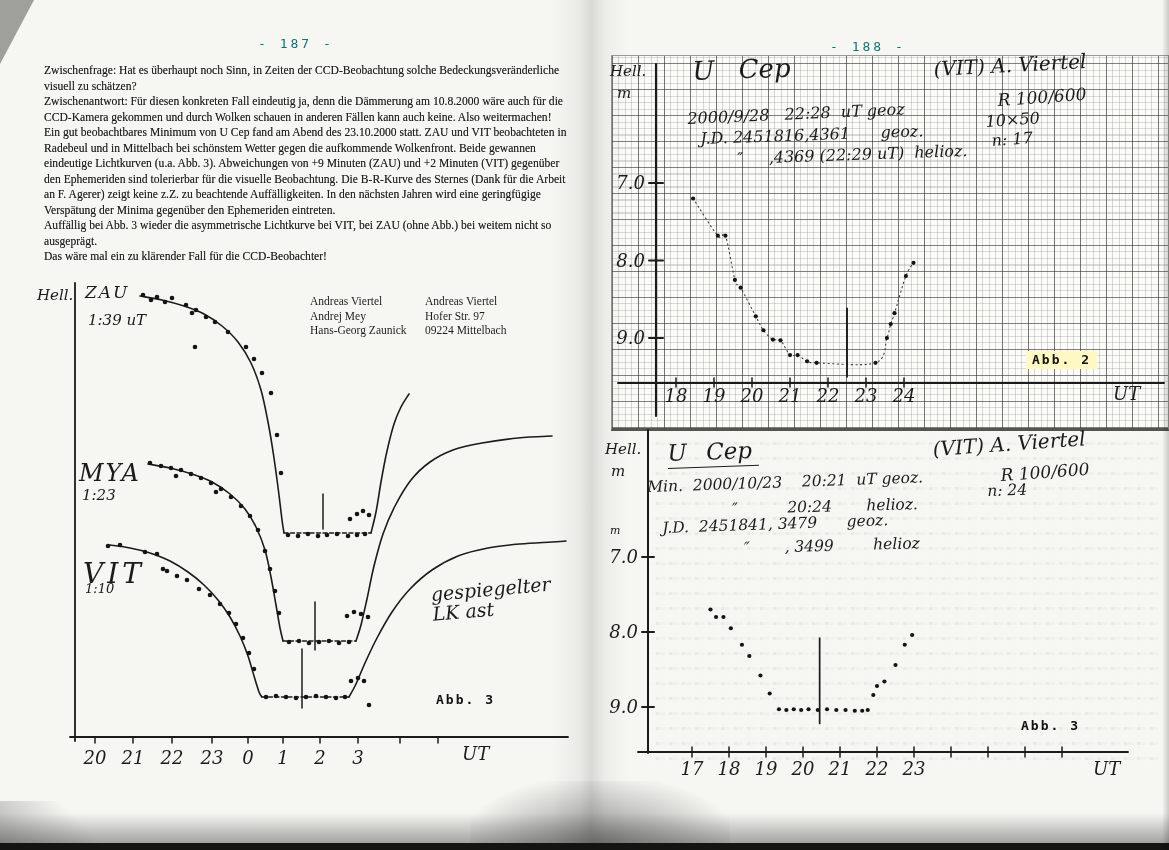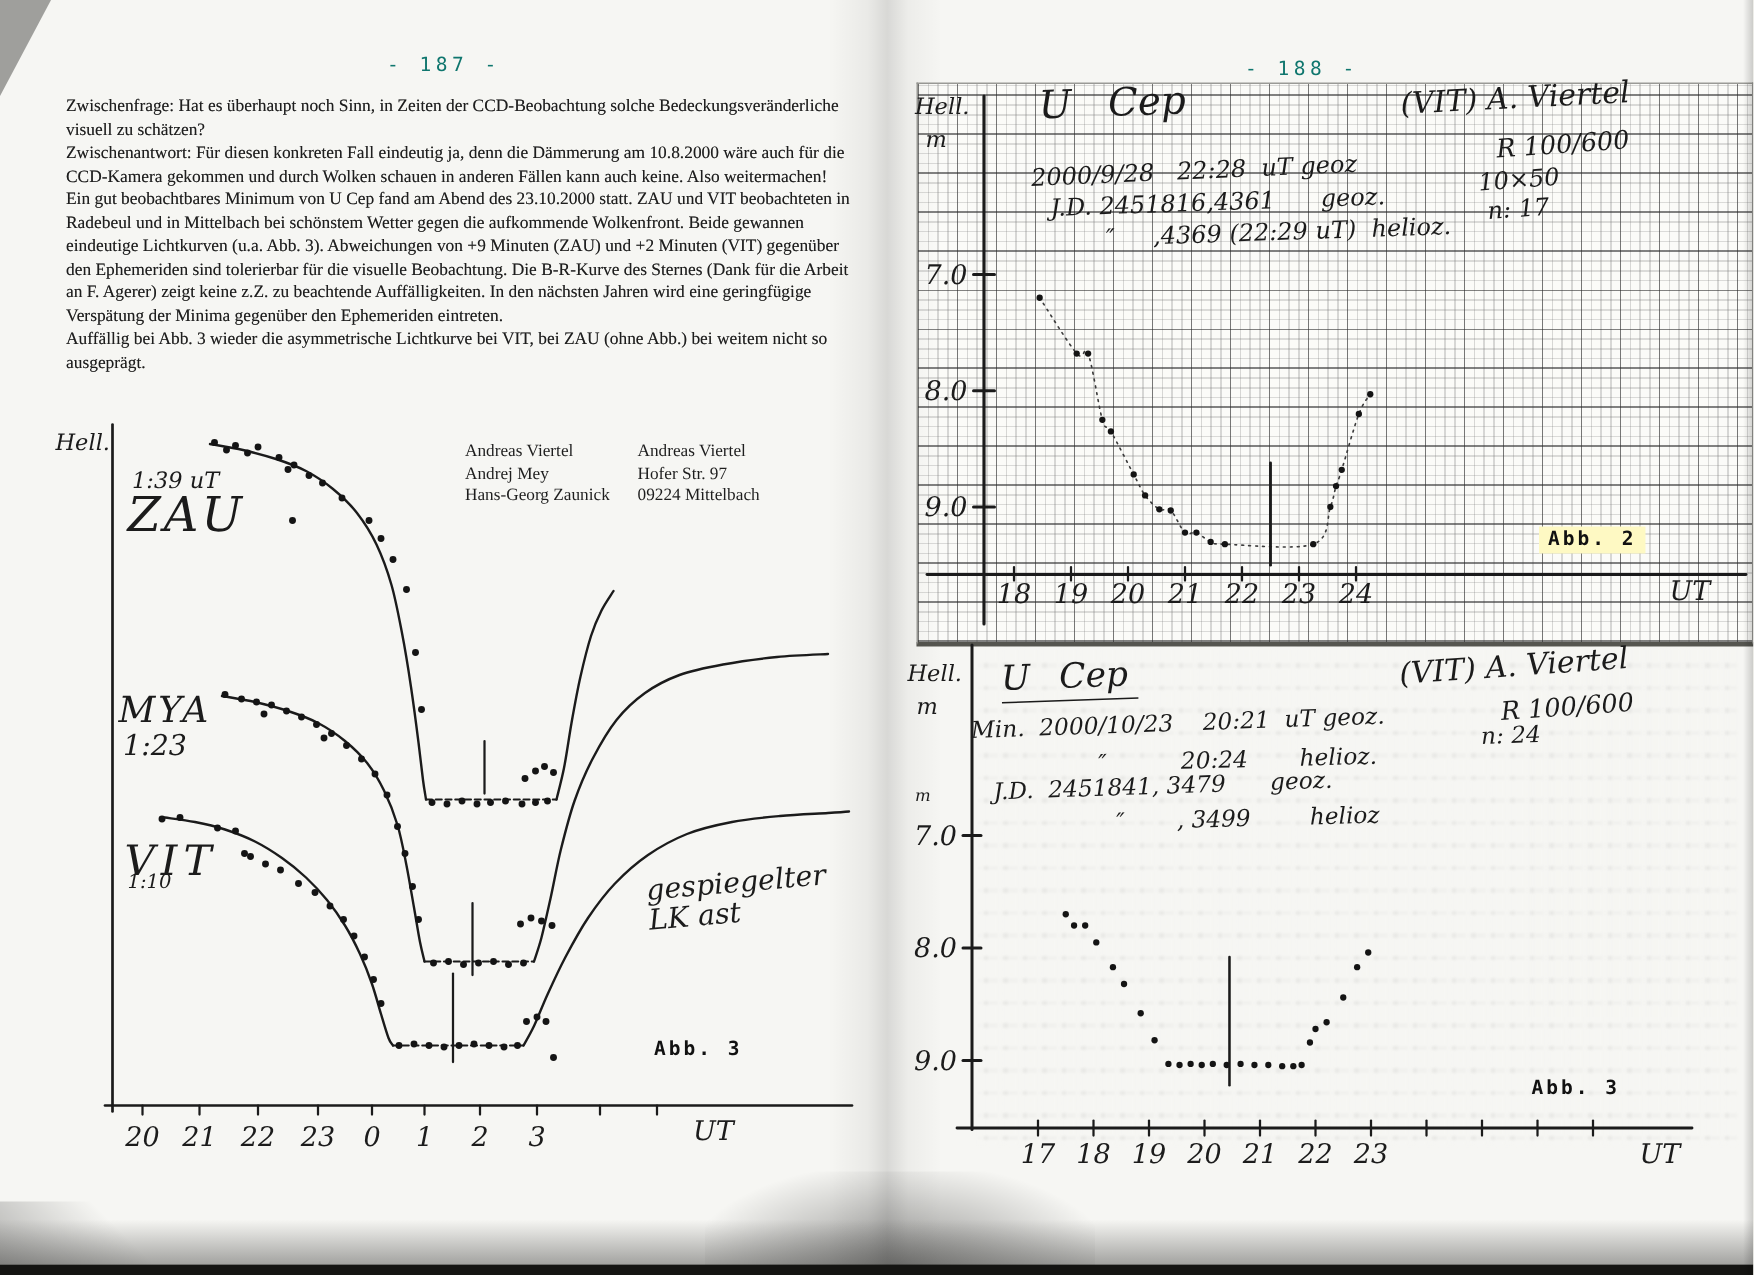--- a/index.html
+++ b/index.html
@@ -17,24 +17,24 @@
   #credits-1{left:310px;}
   #credits-2{left:425px;}
 
   
   .hw{position:absolute;font-family:"DejaVu Serif",serif;font-style:italic;color:#1b1b1b;
       white-space:pre;transform-origin:left top;}
   .caption{position:absolute;font:bold 13px "DejaVu Sans Mono",monospace;letter-spacing:2px;color:#111;}
 
   
   #f1-hell{left:37px;top:286px;font-size:15px;}
-  #f1-zau{left:85px;top:282px;font-size:32px;letter-spacing:2px;margin-top:42px;}
+  #f1-zau{left:85px;top:282px;font-size:17px;letter-spacing:2px;}
   #f1-zau-t{left:88px;top:311px;font-size:15px;}
   #f1-mya{left:79px;top:459px;font-size:24px;letter-spacing:2px;}
-  #f1-mya-t{left:82px;top:486px;font-size:19px;}
+  #f1-mya-t{left:82px;top:486px;font-size:15px;}
   #f1-vit{left:83px;top:557px;font-size:28px;letter-spacing:4px;}
   #f1-vit-t{left:85px;top:581px;font-size:13px;}
   #f1-gesp{left:430px;top:584px;font-size:19px;transform:rotate(-5deg);white-space:pre-line;line-height:20px;}
   #f1-caption{left:436px;top:692px;}
 
   
   #f2-hell{left:610px;top:62px;font-size:15px;}
   #f2-m{left:617px;top:84px;font-size:15px;}
   #f2-star{left:692px;top:56px;font-size:26px;word-spacing:16px;transform:rotate(-2deg);}
   #f2-obs{left:933px;top:57px;font-size:20px;transform:rotate(-3deg);}
@@ -320,20 +320,21 @@
       <circle cx="912.15" cy="635" r="2.1" fill="#141414"></circle>
       <line x1="819.65" y1="638" x2="819.65" y2="723.5" stroke="#1b1b1b" stroke-width="1.7" stroke-linecap="round"></line>
     </svg>
 
   <span id="header-187" class="pagenum">- 187 -</span>
   <div id="textblock">
     <p class="para">Zwischenfrage: Hat es überhaupt noch Sinn, in Zeiten der CCD-Beobachtung solche Bedeckungsveränderliche visuell zu schätzen?</p>
     <p class="para">Zwischenantwort: Für diesen konkreten Fall eindeutig ja, denn die Dämmerung am 10.8.2000 wäre auch für die CCD-Kamera gekommen und durch Wolken schauen in anderen Fällen kann auch keine. Also weitermachen!</p>
     <p class="para">Ein gut beobachtbares Minimum von U Cep fand am Abend des 23.10.2000 statt. ZAU und VIT beobachteten in Radebeul und in Mittelbach bei schönstem Wetter gegen die aufkommende Wolkenfront. Beide gewannen eindeutige Lichtkurven (u.a. Abb. 3). Abweichungen von +9 Minuten (ZAU) und +2 Minuten (VIT) gegenüber den Ephemeriden sind tolerierbar für die visuelle Beobachtung. Die B-R-Kurve des Sternes (Dank für die Arbeit an F. Agerer) zeigt keine z.Z. zu beachtende Auffälligkeiten. In den nächsten Jahren wird eine geringfügige Verspätung der Minima gegenüber den Ephemeriden eintreten.</p>
     <p class="para">Auffällig bei Abb. 3 wieder die asymmetrische Lichtkurve bei VIT, bei ZAU (ohne Abb.) bei weitem nicht so ausgeprägt.</p>
+    <p class="para">Das wäre mal ein zu klärender Fall für die CCD-Beobachter!</p>
   </div>
   <div id="credits-1" class="credits">Andreas Viertel
 Andrej Mey
 Hans-Georg Zaunick</div>
   <div id="credits-2" class="credits">Andreas Viertel
 Hofer Str. 97
 09224 Mittelbach</div>
 
   <span id="f1-hell" class="hw">Hell.</span>
   <span id="f1-zau" class="hw">ZAU</span>

